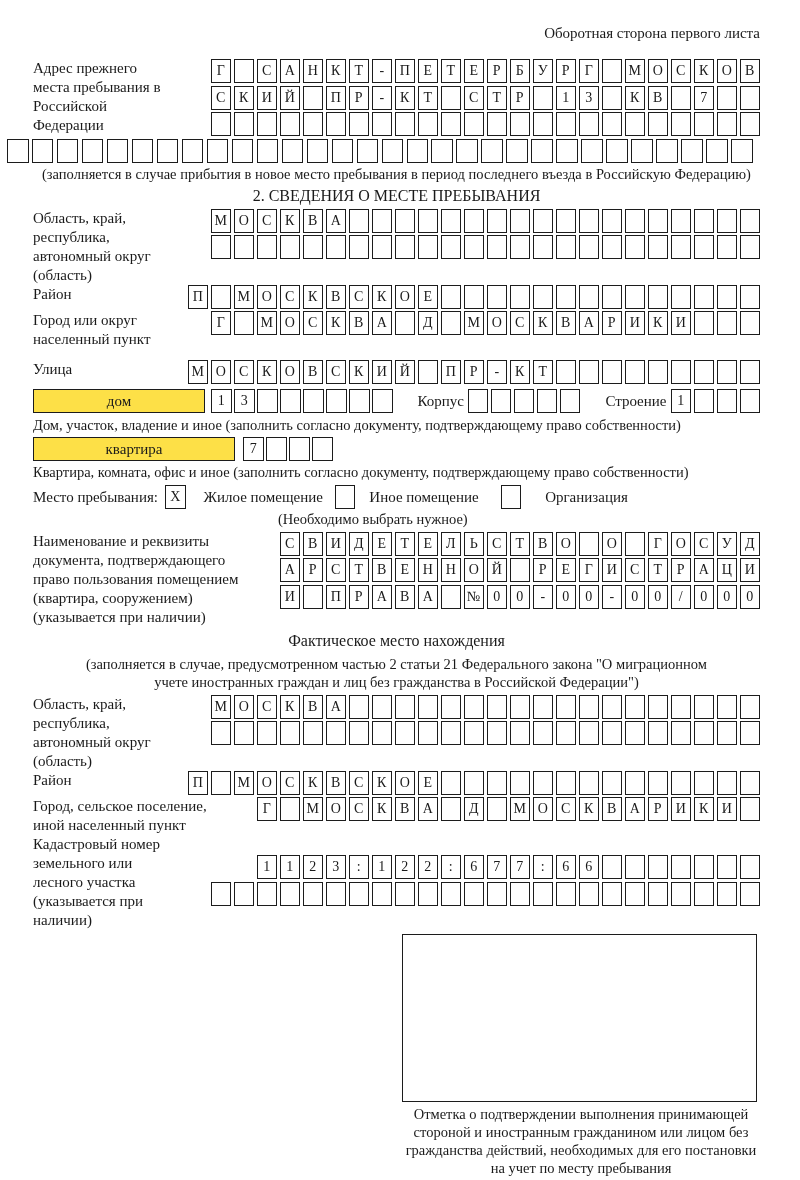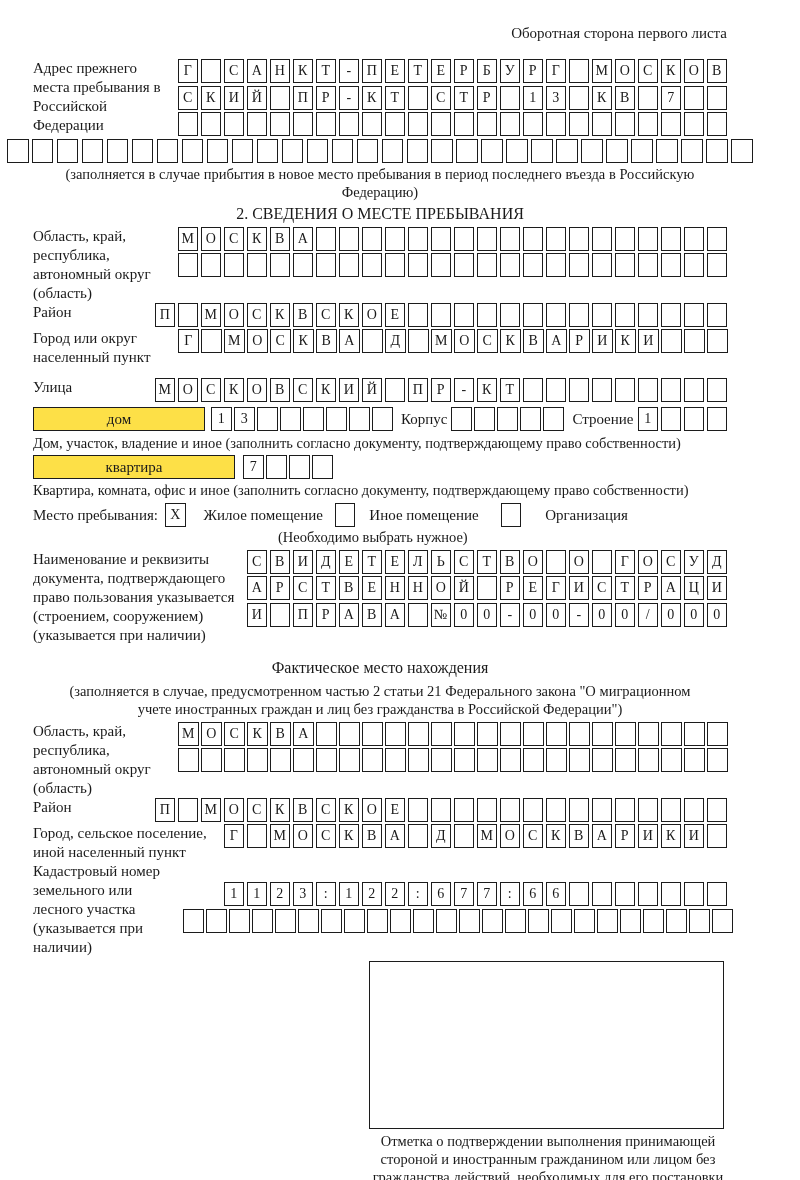--- a/index.html
+++ b/index.html
@@ -1,20 +1,20 @@
 <!DOCTYPE html>
 <html><head>
 <meta charset="utf-8">
 <style>
   html,body{margin:0;padding:0;background:#e8e8e8;}
   .page{
     width:800px;height:1180px;box-sizing:border-box;
     margin:0 auto;background:#ffffff;color:#1a1a1a;
     font-family:"Liberation Serif","DejaVu Serif",serif;
-    padding:24px 73px 0 33px;overflow:hidden;position:relative;
+    padding:24px 40px 0 33px;overflow:hidden;position:relative;
   }
   .hdr-note{text-align:right;font-size:15px;line-height:19px;}
   .frow{display:flex;align-items:flex-start;font-family:Liberation Serif, serif;}
   .flabel{font-size:15px;line-height:19px;flex-shrink:0;}
   .rows{flex:1;display:flex;flex-direction:column;min-width:0;}
   .cells{display:flex;gap:2.5px;margin-left:auto;margin-bottom:2.5px;}
   .cells.left{margin-left:0;}
   .cell{
     flex:0 0 18.5px;width:18.5px;height:22px;box-sizing:content-box;
     border:1.5px solid #1c1c1c;background:#fff;
@@ -25,21 +25,21 @@
   .wbox{height:22px;box-sizing:content-box;border:1.5px solid #1c1c1c;
     font-size:15px;line-height:23px;text-align:center;flex-shrink:0;background:#fde047;}
   .note{font-size:14.5px;line-height:18px;}
   .center{text-align:center;}
   .sec-title{font-size:16px;font-weight:normal;text-align:center;line-height:20px;}
   .inline-lbl{font-size:15px;line-height:25px;white-space:nowrap;}
   .group{display:flex;align-items:center;}
   .stamp-col{width:358px;margin-left:auto;}
   .stamp-box{width:355px;height:168px;box-sizing:border-box;border:1.6px solid #1c1c1c;background:#fff;}
   .stamp-cap{font-size:14.5px;line-height:18px;text-align:center;margin-top:3px;}
-  .mt2{margin-top:2px;}.mt3{margin-top:3px;}.mt4{margin-top:4px;}.mt6{margin-top:13px;}.mt16{margin-top:16px;}
+  .mt2{margin-top:2px;}.mt3{margin-top:3px;}.mt4{margin-top:4px;}.mt6{margin-top:4px;}.mt16{margin-top:16px;}
 </style>
 </head>
 <body>
 
 <div class="page">
 
   <div class="hdr-note">Оборотная сторона первого листа</div>
 
   <div class="frow mt16">
     <div class="flabel" style="width:140px">Адрес прежнего места пребывания в Российской Федерации</div>
@@ -374,21 +374,21 @@
       </div>
     <span class="inline-lbl" style="margin-left:14px">Иное помещение</span>
     <div class="cells left" style="margin:0 0 0 22px">
         <span class="cell"></span>
       </div>
     <span class="inline-lbl" style="margin-left:24px">Организация</span>
   </div>
   <div class="note" style="margin-left:245px">(Необходимо выбрать нужное)</div>
 
   <div class="frow mt4">
-    <div class="flabel" style="width:210px">Наименование и реквизиты документа, подтверждающего право пользования указывается (строением, сооружением) (указывается при наличии)</div>
+    <div class="flabel" style="width:210px">Наименование и реквизиты документа, подтверждающего право пользования помещением (квартира, сооружением) (указывается при наличии)</div>
     <div class="rows">
       <div class="cells">
           <span class="cell">С</span>
           <span class="cell">В</span>
           <span class="cell">И</span>
           <span class="cell">Д</span>
           <span class="cell">Е</span>
           <span class="cell">Т</span>
           <span class="cell">Е</span>
           <span class="cell">Л</span>

